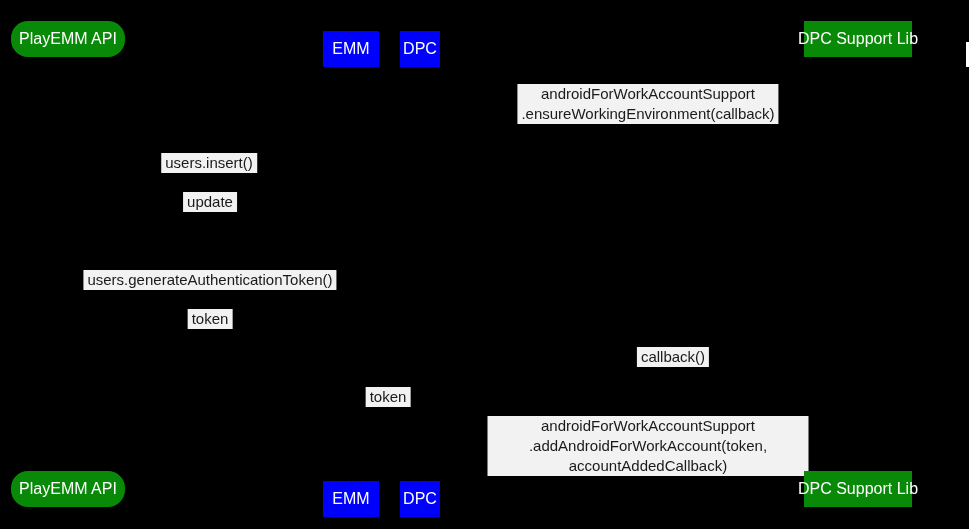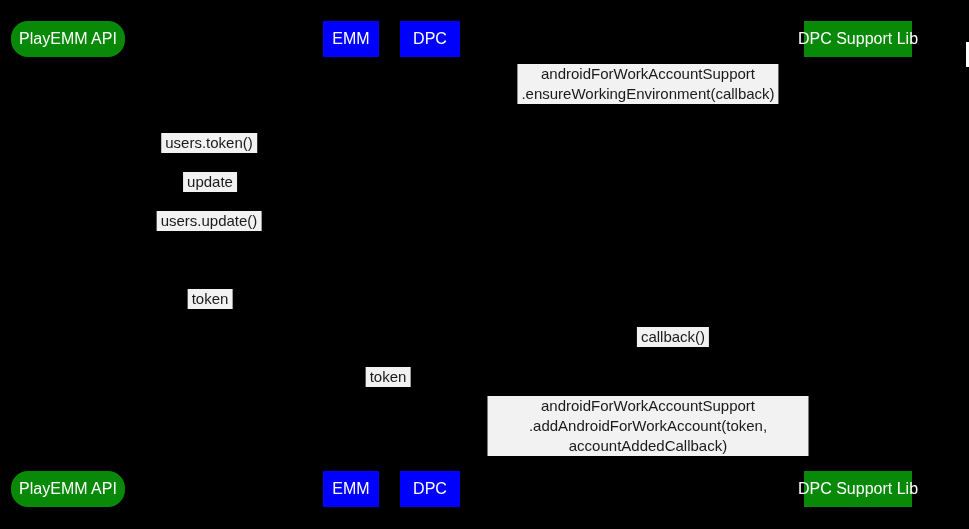--- a/index.html
+++ b/index.html
@@ -21,37 +21,38 @@
   .diagram{position:absolute;inset:0;}
   .actor{
     position:absolute;
     height:36px;
     display:flex;align-items:center;justify-content:center;
     color:var(--actor_text);
     font-size:16px;
     white-space:nowrap;
   }
   .actor.green{background:var(--green);}
-  .actor.blue{background:var(--blue);}
+  .actor.blue{background:var(--blue);margin-top:10px;}
   .row-top .actor{top:21px;}
   .row-bottom .actor{top:471px;}
   .a-playemm{left:11px;width:114px;border-radius:17px;}
   .a-emm{left:323px;width:56px;}
-  .a-dpc{left:400px;width:60px;}
+  .a-dpc{left:400px;width:40px;}
   .a-dpclib{left:804px;width:108px;}
   .msg{
     position:absolute;
     transform:translateX(-50%);
     background:var(--label_bg);
     color:var(--label_text);
     font-size:15px;
     line-height:20px;
     padding:0 4px;
     text-align:center;
     white-space:pre-line;
+    margin-top:20px;
   }
   .m-ensure{left:648px;top:64px;}
   .m-insert{left:209px;top:133px;}
   .m-userid{left:210px;top:172px;}
   .m-update{left:209px;top:211px;}
   .m-gentoken{left:210px;top:250px;}
   .m-token1{left:210px;top:289px;}
   .m-callback{left:673px;top:327px;}
   .m-token2{left:388px;top:367px;}
   .m-add{left:648px;top:396px;}
@@ -76,23 +77,23 @@
     <div class="actor blue a-dpc">
       <span>DPC</span>
     </div>
     <div class="actor green a-dpclib">
       <span>DPC Support Lib</span>
     </div>
   </div>
 
   <div class="msg m-ensure">androidForWorkAccountSupport
 .ensureWorkingEnvironment(callback)</div>
-  <div class="msg m-insert">users.token()</div>
+  <div class="msg m-insert">users.insert()</div>
   <div class="msg m-userid">update</div>
-  <div class="msg m-update">users.update()</div>
+  <div class="msg m-gentoken">users.generateAuthenticationToken()</div>
   <div class="msg m-token1">token</div>
   <div class="msg m-callback">callback()</div>
   <div class="msg m-token2">token</div>
   <div class="msg m-add">androidForWorkAccountSupport
 .addAndroidForWorkAccount(token, accountAddedCallback)</div>
 
   <div class="row-bottom">
     <div class="actor green a-playemm">
       <span>PlayEMM API</span>
     </div>

